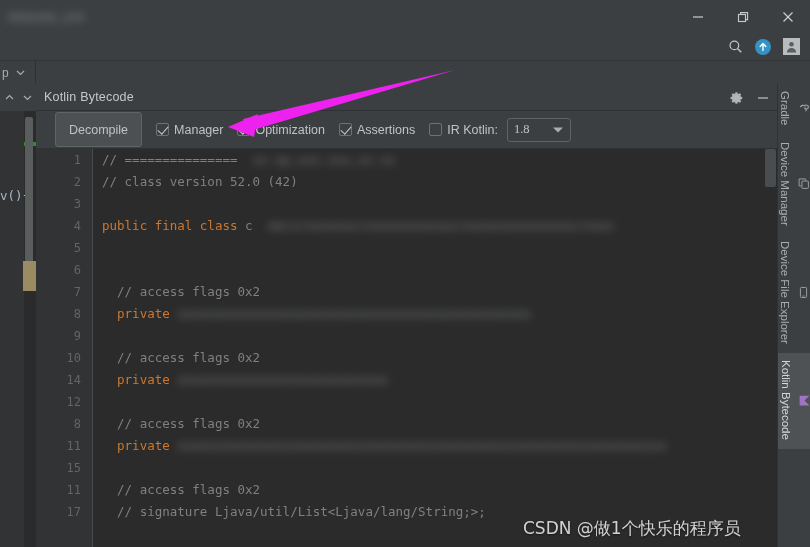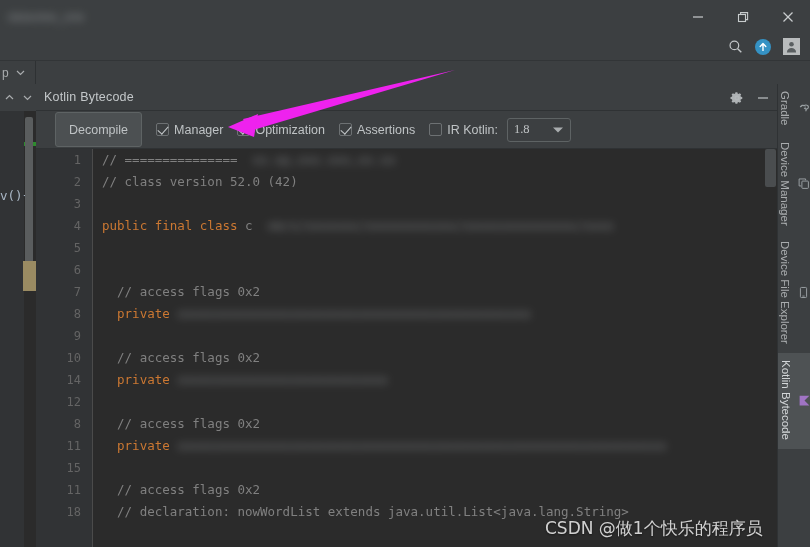--- a/index.html
+++ b/index.html
@@ -250,21 +250,21 @@
     color: #d3d6d8;
     width: 33px;
     justify-content: flex-end;
   }
 
   
   .arrow { position: absolute; left: 0; top: 0; pointer-events: none; }
 
   
   .watermark {
-    position: absolute; left: 545px; top: 517px;
+    position: absolute; left: 523px; top: 517px;
     font-size: 17px;
     color: #e8e8e8;
     opacity: .88;
     white-space: nowrap;
     font-family: "DejaVu Sans", sans-serif;
     text-shadow: 0 1px 2px rgba(0,0,0,.55);
   }
 </style>
 </head>
 <body>
@@ -407,21 +407,21 @@
         <div class="ln-row"><span class="ln-no">7</span><span class="ln-code"><span>  // access flags 0x2</span></span></div>
         <div class="ln-row"><span class="ln-no">8</span><span class="ln-code"><span class="kw">  private </span><span class="blurred">xxxxxxxxxxxxxxxxxxxxxxxxxxxxxxxxxxxxxxxxxxxxxxx</span></span></div>
         <div class="ln-row"><span class="ln-no">9</span><span class="ln-code"></span></div>
         <div class="ln-row"><span class="ln-no">10</span><span class="ln-code"><span>  // access flags 0x2</span></span></div>
         <div class="ln-row"><span class="ln-no">14</span><span class="ln-code"><span class="kw">  private </span><span class="blurred">xxxxxxxxxxxxxxxxxxxxxxxxxxxx</span></span></div>
         <div class="ln-row"><span class="ln-no">12</span><span class="ln-code"></span></div>
         <div class="ln-row"><span class="ln-no">8</span><span class="ln-code"><span>  // access flags 0x2</span></span></div>
         <div class="ln-row"><span class="ln-no">11</span><span class="ln-code"><span class="kw">  private </span><span class="blurred">xxxxxxxxxxxxxxxxxxxxxxxxxxxxxxxxxxxxxxxxxxxxxxxxxxxxxxxxxxxxxxxxx</span></span></div>
         <div class="ln-row"><span class="ln-no">15</span><span class="ln-code"></span></div>
         <div class="ln-row"><span class="ln-no">11</span><span class="ln-code"><span>  // access flags 0x2</span></span></div>
-        <div class="ln-row"><span class="ln-no">18</span><span class="ln-code"><span>  // declaration: nowWordList extends java.util.List&lt;java.lang.String&gt;</span></span></div>
+        <div class="ln-row"><span class="ln-no">17</span><span class="ln-code"><span>  // signature Ljava/util/List&lt;Ljava/lang/String;&gt;;</span></span></div>
       </div>
     <div class="stripe">
       <div class="stripe-thumb"></div>
     </div>
   </div>
 
   <div class="rightbar">
     <div class="vtab">
       <span>Gradle</span>
       <span class="vicon">

